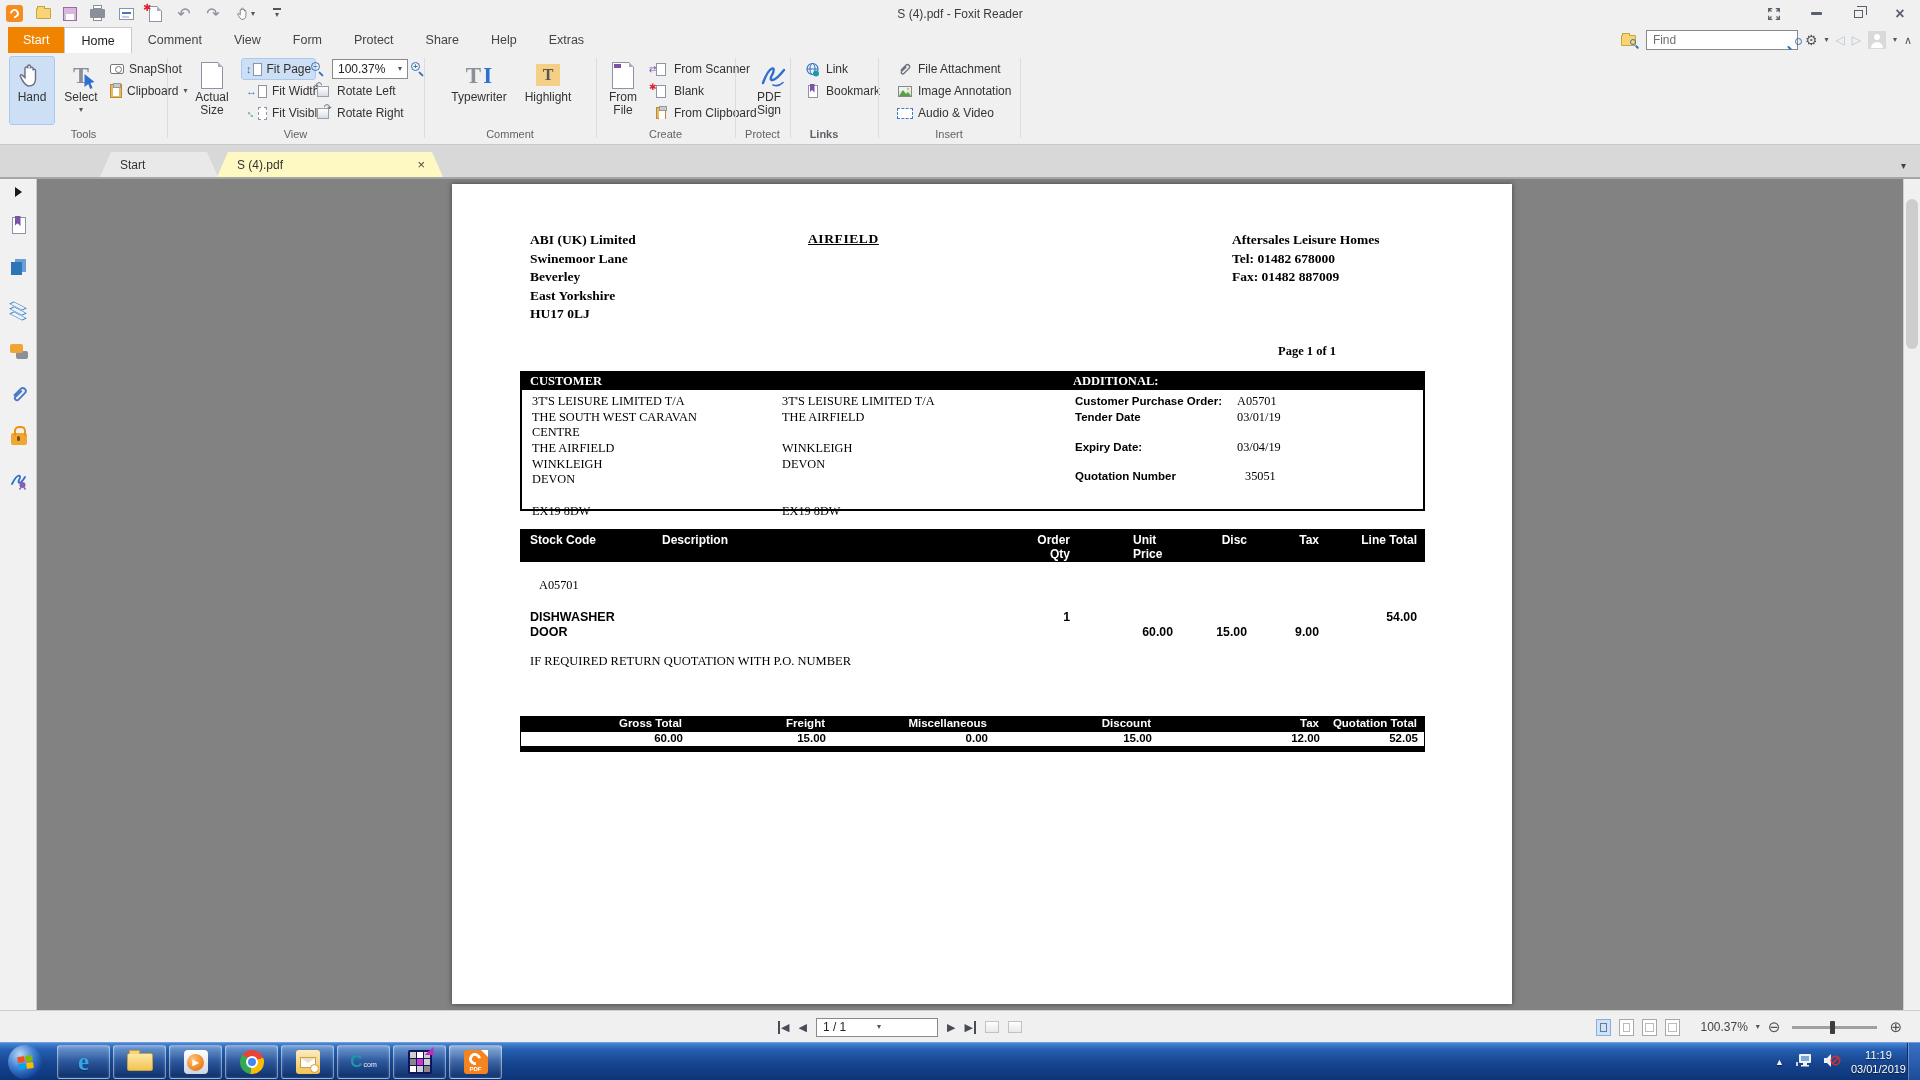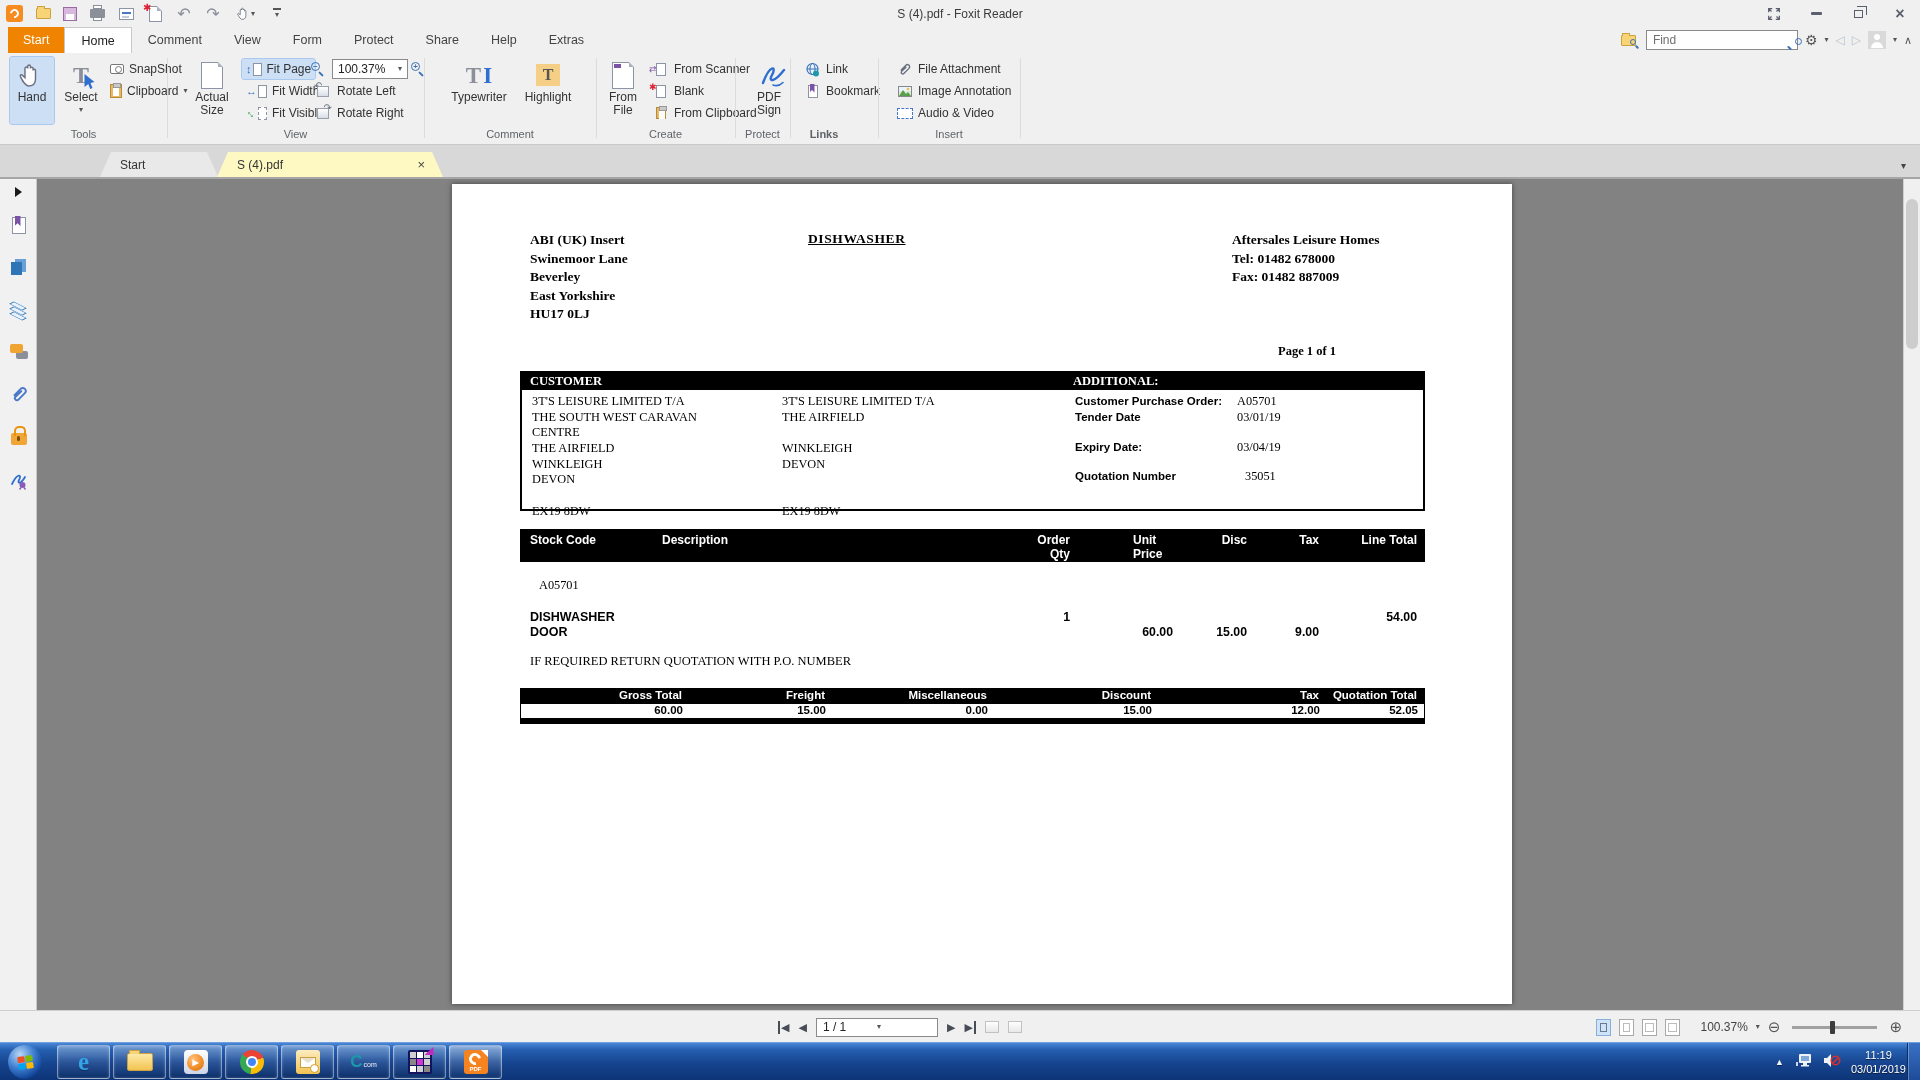--- a/index.html
+++ b/index.html
@@ -108,21 +108,21 @@
   .custbox { position:absolute; left:68px; top:187px; width:905px; height:140px; border:2px solid #000; background:#fff; }
   .blackbar { background:#000; color:#fff; }
   .cust-hdr { position:absolute; left:0; top:0; width:100%; height:17px; }
   .cust-hdr span { position:absolute; top:1px; font:bold 12.5px "Liberation Serif",serif; color:#fff; }
   .addrline { height:15.7px; font:12.3px "Liberation Serif",serif; white-space:nowrap; }
   .cfield-l { position:absolute; font:bold 11.5px "Liberation Sans",sans-serif; }
   .cfield-v { position:absolute; font:12.3px "Liberation Serif",serif; }
   .itemshdr { position:absolute; left:68px; top:345px; width:905px; height:33px; }
   .itemshdr span, .itemshdr div { position:absolute; color:#fff; font:bold 12px "Liberation Sans",sans-serif; line-height:14px; }
   .num { position:absolute; font:bold 12.3px "Liberation Sans",sans-serif; text-align:right; }
-  .totals { position:absolute; left:68px; top:504px; width:905px; }
+  .totals { position:absolute; left:68px; top:532px; width:905px; }
   .tot-hdr { position:relative; height:16px; }
   .tot-hdr span { position:absolute; top:1px; color:#fff; font:bold 11.5px "Liberation Sans",sans-serif; text-align:right; }
   .tot-val { position:relative; height:15px; border:1px solid #000; border-top:none; background:#fff; }
   .tot-val span { position:absolute; top:0; color:#000; font:bold 11.5px "Liberation Sans",sans-serif; text-align:right; }
   .tot-bot { height:5px; background:#000; }
 
   
   .statusbar { position:absolute; left:0; top:1010px; width:1920px; height:32px; background:#f0f0f0; border-top:1px solid #cfcfcf; }
   .pagenav { position:absolute; left:778px; top:0; height:32px; display:flex; align-items:center; gap:9px; color:#474c56; font-size:11px; }
   .pnbarL { border-left:2px solid #474c56; padding-left:1px; }
@@ -538,27 +538,27 @@
           <svg width="19" height="19" viewBox="0 0 19 19">
             <path d="M3 13 C9 1 13 4 10 9 C8 13 12 13 16 6" stroke="#2f6fd0" stroke-width="1.8" fill="none" stroke-linecap="round"></path>
             <circle cx="13.5" cy="14" r="3" fill="#8a5bb8"></circle>
             <path d="M12 16.5 l-1.5 2 M15 16.5 l1.5 2" stroke="#8a5bb8" stroke-width="1.4"></path>
           </svg>
         </span>
     </div>
 
     <div class="page">
       <div class="co abs" style="left:78px;top:47px;">
-        <div>ABI (UK) Insert</div>
+        <div>ABI (UK) Limited</div>
         <div>Swinemoor Lane</div>
         <div>Beverley</div>
         <div>East Yorkshire</div>
         <div>HU17 0LJ</div>
       </div>
-      <div class="abs quote-title" style="left:356px;top:47px;">DISHWASHER</div>
+      <div class="abs quote-title" style="left:356px;top:47px;">AIRFIELD</div>
       <div class="contact abs" style="left:780px;top:47px;">
         <div>Aftersales Leisure Homes</div>
         <div>Tel: 01482 678000</div>
         <div>Fax: 01482 887009</div>
       </div>
       <div class="abs serB" style="left:826px;top:124px;font-size:12.5px;margin-top:36px;">Page 1 of 1</div>
 
       <div class="custbox">
         <div class="cust-hdr blackbar">
           <span style="left:8px;">CUSTOMER</span>

